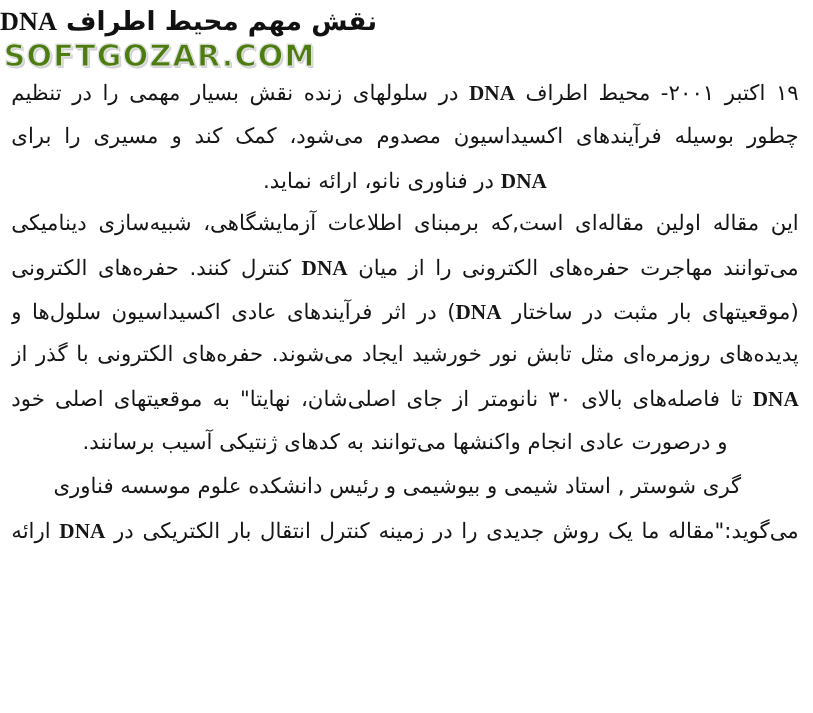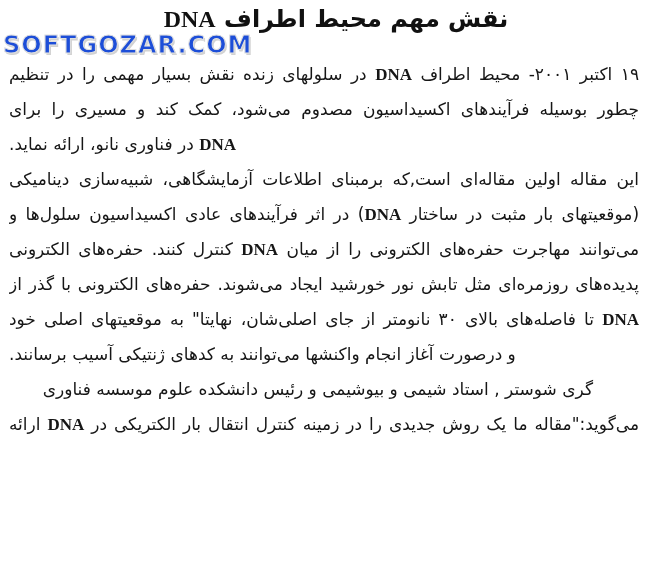--- a/index.html
+++ b/index.html
@@ -10,39 +10,38 @@
   }
   .page {
     position: relative;
     width: 650px; height: 570px;
     background: #ffffff;
     color: #1b1b1b;
   }
   .doc-title {
     position: absolute;
     top: 5px; left: 0; right: 0;
-    text-align: center;
+    text-align: left;
     direction: rtl;
     unicode-bidi: plaintext;
-    font-size: 24px;
+    font-size: 21px;
     font-weight: 700;
     color: #111111;
-    padding-left: 22px;
   }
   .doc-title b, .rtl-line b {
     font-family: "Liberation Serif", "DejaVu Serif", serif;
     font-weight: 700;
   }
   .watermark {
     position: absolute;
     top: 31px; left: 3px;
     font-size: 24px;
     font-weight: 700;
     letter-spacing: 1px;
-    color: #1d4ed8;
+    color: #4d7c0f;
     -webkit-text-stroke: 1px #e0e0e0;
     text-shadow: 1.5px 1.5px 0 #d2d2d2;
     user-select: none;
   }
   .body-text {
     position: absolute;
     top: 57px; right: 11px; left: 9px;
     direction: rtl;
   }
   .rtl-line {
@@ -50,41 +49,41 @@
     height: 35px;
     line-height: 35px;
     font-size: 17px;
     overflow: hidden;
     white-space: normal;
     text-align: justify;
     text-align-last: justify;
     color: #161616;
   }
   .rtl-line.line-end {
-    text-align: left;
+    text-align: center;
     text-align-last: auto;
   }
   .rtl-line.line-indent {
     text-align: right;
     text-align-last: auto;
     padding-right: 46px;
   }
 </style>
 </head>
 <body>
 
 <div class="page">
   <div class="doc-title">نقش مهم محیط اطراف <b>DNA</b></div>
   <div class="watermark">SOFTGOZAR.COM</div>
   <div class="body-text">
     <div class="rtl-line">۱۹ اکتبر ۲۰۰۱- محیط اطراف <b>DNA</b> در سلولهای زنده نقش بسیار مهمی را در تنظیم حرکت بار</div>
     <div class="rtl-line">چطور بوسیله فرآیندهای اکسیداسیون مصدوم می‌شود، کمک کند و مسیری را برای استفاده‌از</div>
     <div class="rtl-line line-end"><b>DNA</b> در فناوری نانو، ارائه نماید.</div>
     <div class="rtl-line">این مقاله اولین مقاله‌ای است,که برمبنای اطلاعات آزمایشگاهی، شبیه‌سازی دینامیکی مولکول</div>
+    <div class="rtl-line">می‌توانند مهاجرت حفره‌های الکترونی را از میان <b>DNA</b> کنترل کنند. حفره‌های الکترونی</div>
     <div class="rtl-line">(موقعیتهای بار مثبت در ساختار <b>DNA</b>) در اثر فرآیندهای عادی اکسیداسیون سلول‌ها و</div>
-    <div class="rtl-line">می‌توانند مهاجرت حفره‌های الکترونی را از میان <b>DNA</b> کنترل کنند. حفره‌های الکترونی</div>
     <div class="rtl-line">پدیده‌های روزمره‌ای مثل تابش نور خورشید ایجاد می‌شوند. حفره‌های الکترونی با گذر از میان</div>
     <div class="rtl-line"><b>DNA</b> تا فاصله‌های بالای ۳۰ نانومتر از جای اصلی‌شان، نهایتا" به موقعیتهای اصلی خود می‌رسند</div>
-    <div class="rtl-line line-end">و درصورت آغاز انجام واکنشها می‌توانند به کدهای ژنتیکی آسیب برسانند.</div>
+    <div class="rtl-line line-end">و درصورت عادی انجام واکنشها می‌توانند به کدهای ژنتیکی آسیب برسانند.</div>
     <div class="rtl-line line-indent">گری شوستر , استاد شیمی و بیوشیمی و رئیس دانشکده علوم موسسه فناوری جورجیا</div>
     <div class="rtl-line">می‌گوید:"مقاله ما یک روش جدیدی را در زمینه کنترل انتقال بار الکتریکی در <b>DNA</b> ارائه</div>
   </div>
 </div>
 
 </body></html>

